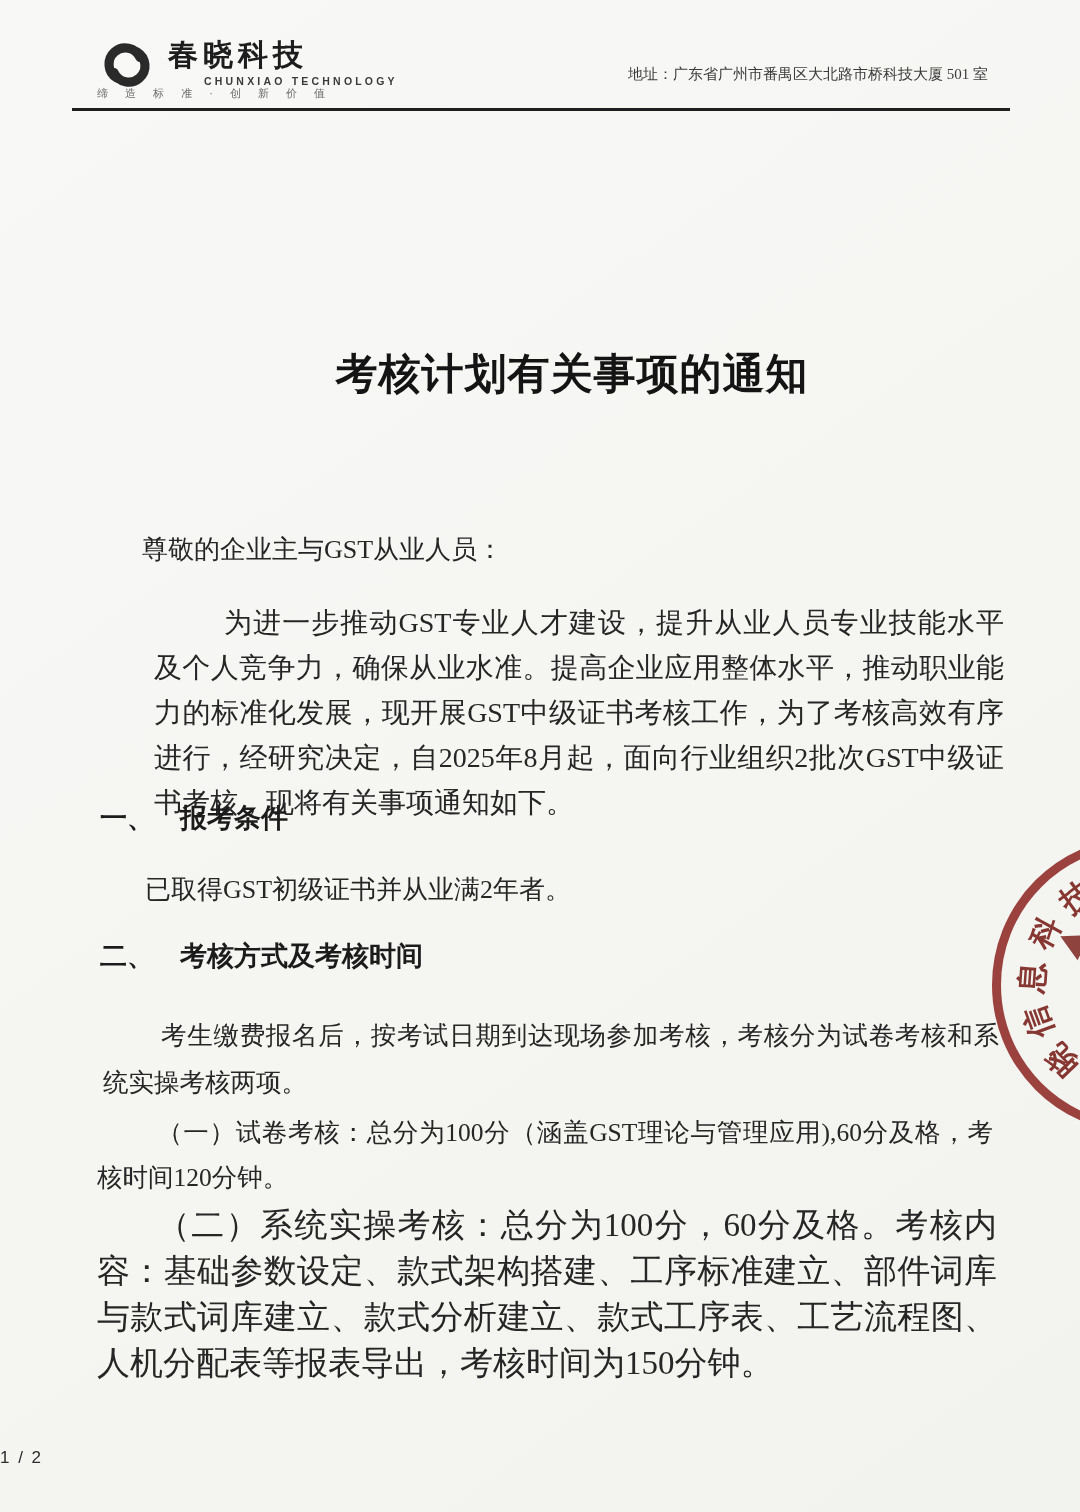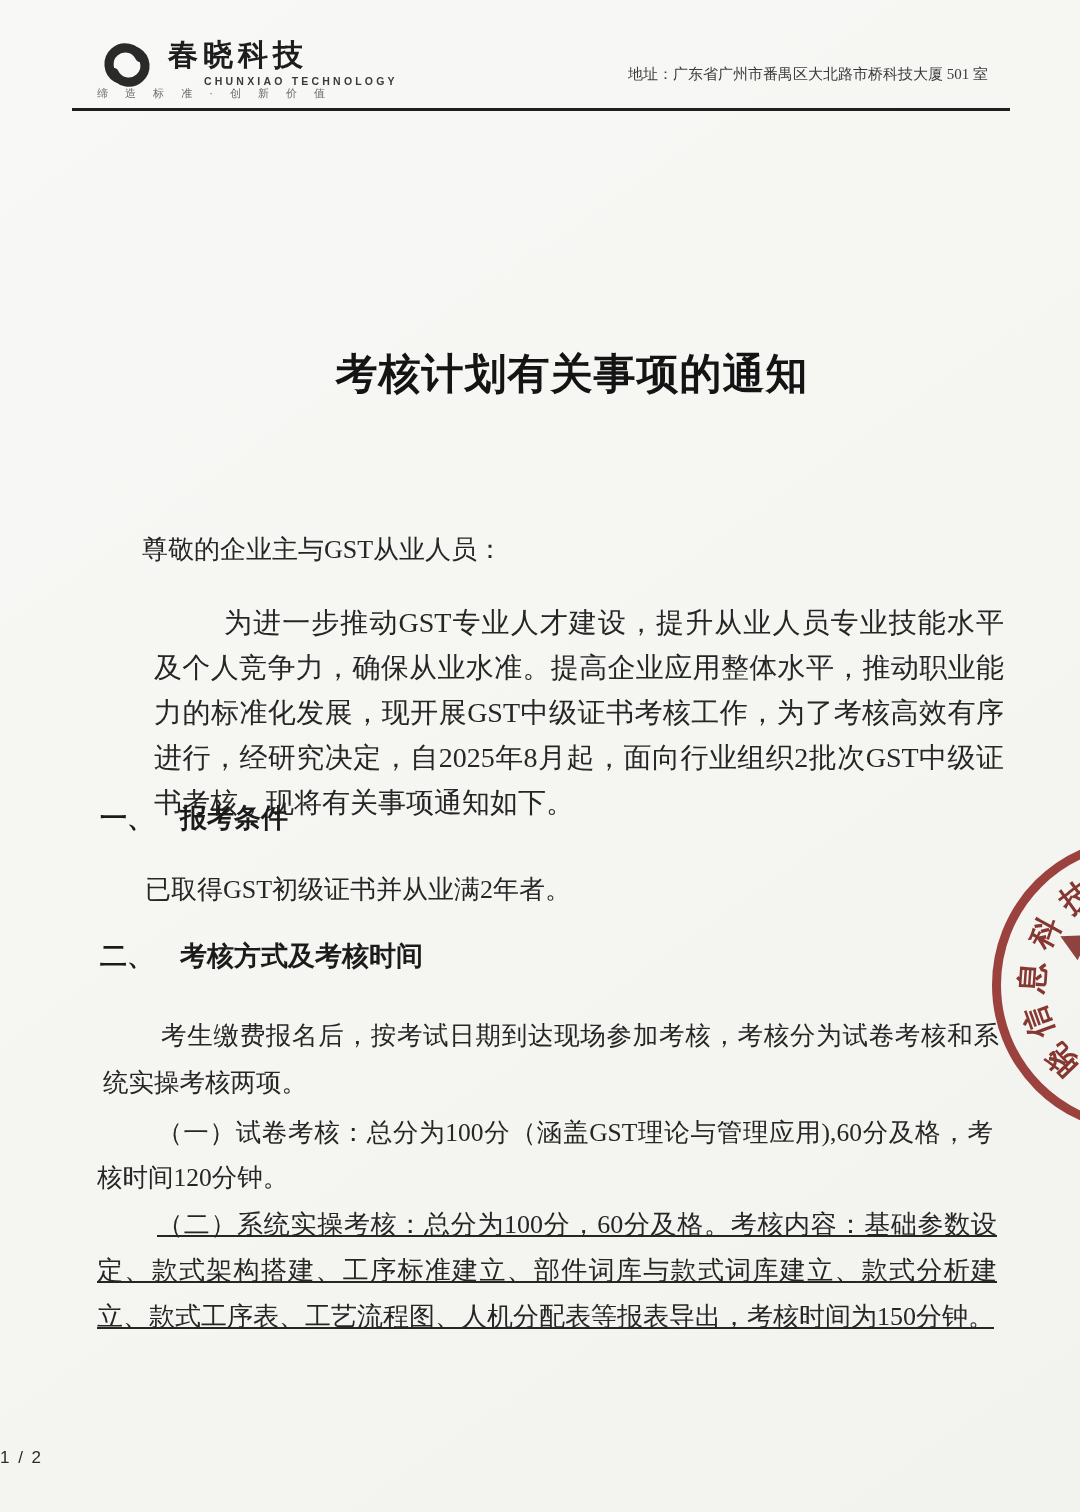--- a/index.html
+++ b/index.html
@@ -45,21 +45,21 @@
 
   .sec-head{position:absolute;font-family:"Liberation Sans","DejaVu Sans",sans-serif;
     font-weight:700;font-size:27px;color:#1b1b1b;display:flex;}
   .sec-head .num{width:80px;}
   .sec1-head{left:100px;top:800px;}
   .sec2-head{left:100px;top:938px;}
   .sec1-content{position:absolute;left:145px;top:872px;font-size:26px;}
 
   .p1{left:97px;top:1012px;width:896px;font-size:25.5px;line-height:47px;text-indent:58px;margin-left:6px;}
   .p2{left:97px;top:1110px;width:896px;font-size:25.5px;line-height:45px;text-indent:60px;}
-  .p3{left:97px;top:1202px;width:900px;font-size:26px;line-height:46px;text-indent:60px;text-decoration:underline;}
+  .p3{left:97px;top:1202px;width:900px;font-size:33px;line-height:46px;text-indent:60px;}
 
   
   .stamp{position:absolute;left:992px;top:837px;width:296px;height:296px;pointer-events:none;}
   .stamp-ring{position:absolute;left:0;top:0;width:278px;height:278px;border-radius:50%;
     border:9px solid #8e2824;opacity:.88;}
   .stamp-char{position:absolute;left:50%;top:50%;
     font-family:"Liberation Sans","DejaVu Sans",sans-serif;
     font-weight:700;font-size:31px;color:#7c231e;opacity:.9;}
   .sc0{transform:translate(-50%,-50%) rotate(-158deg) translateY(-108px);}
   .sc1{transform:translate(-50%,-50%) rotate(-134deg) translateY(-108px);}

